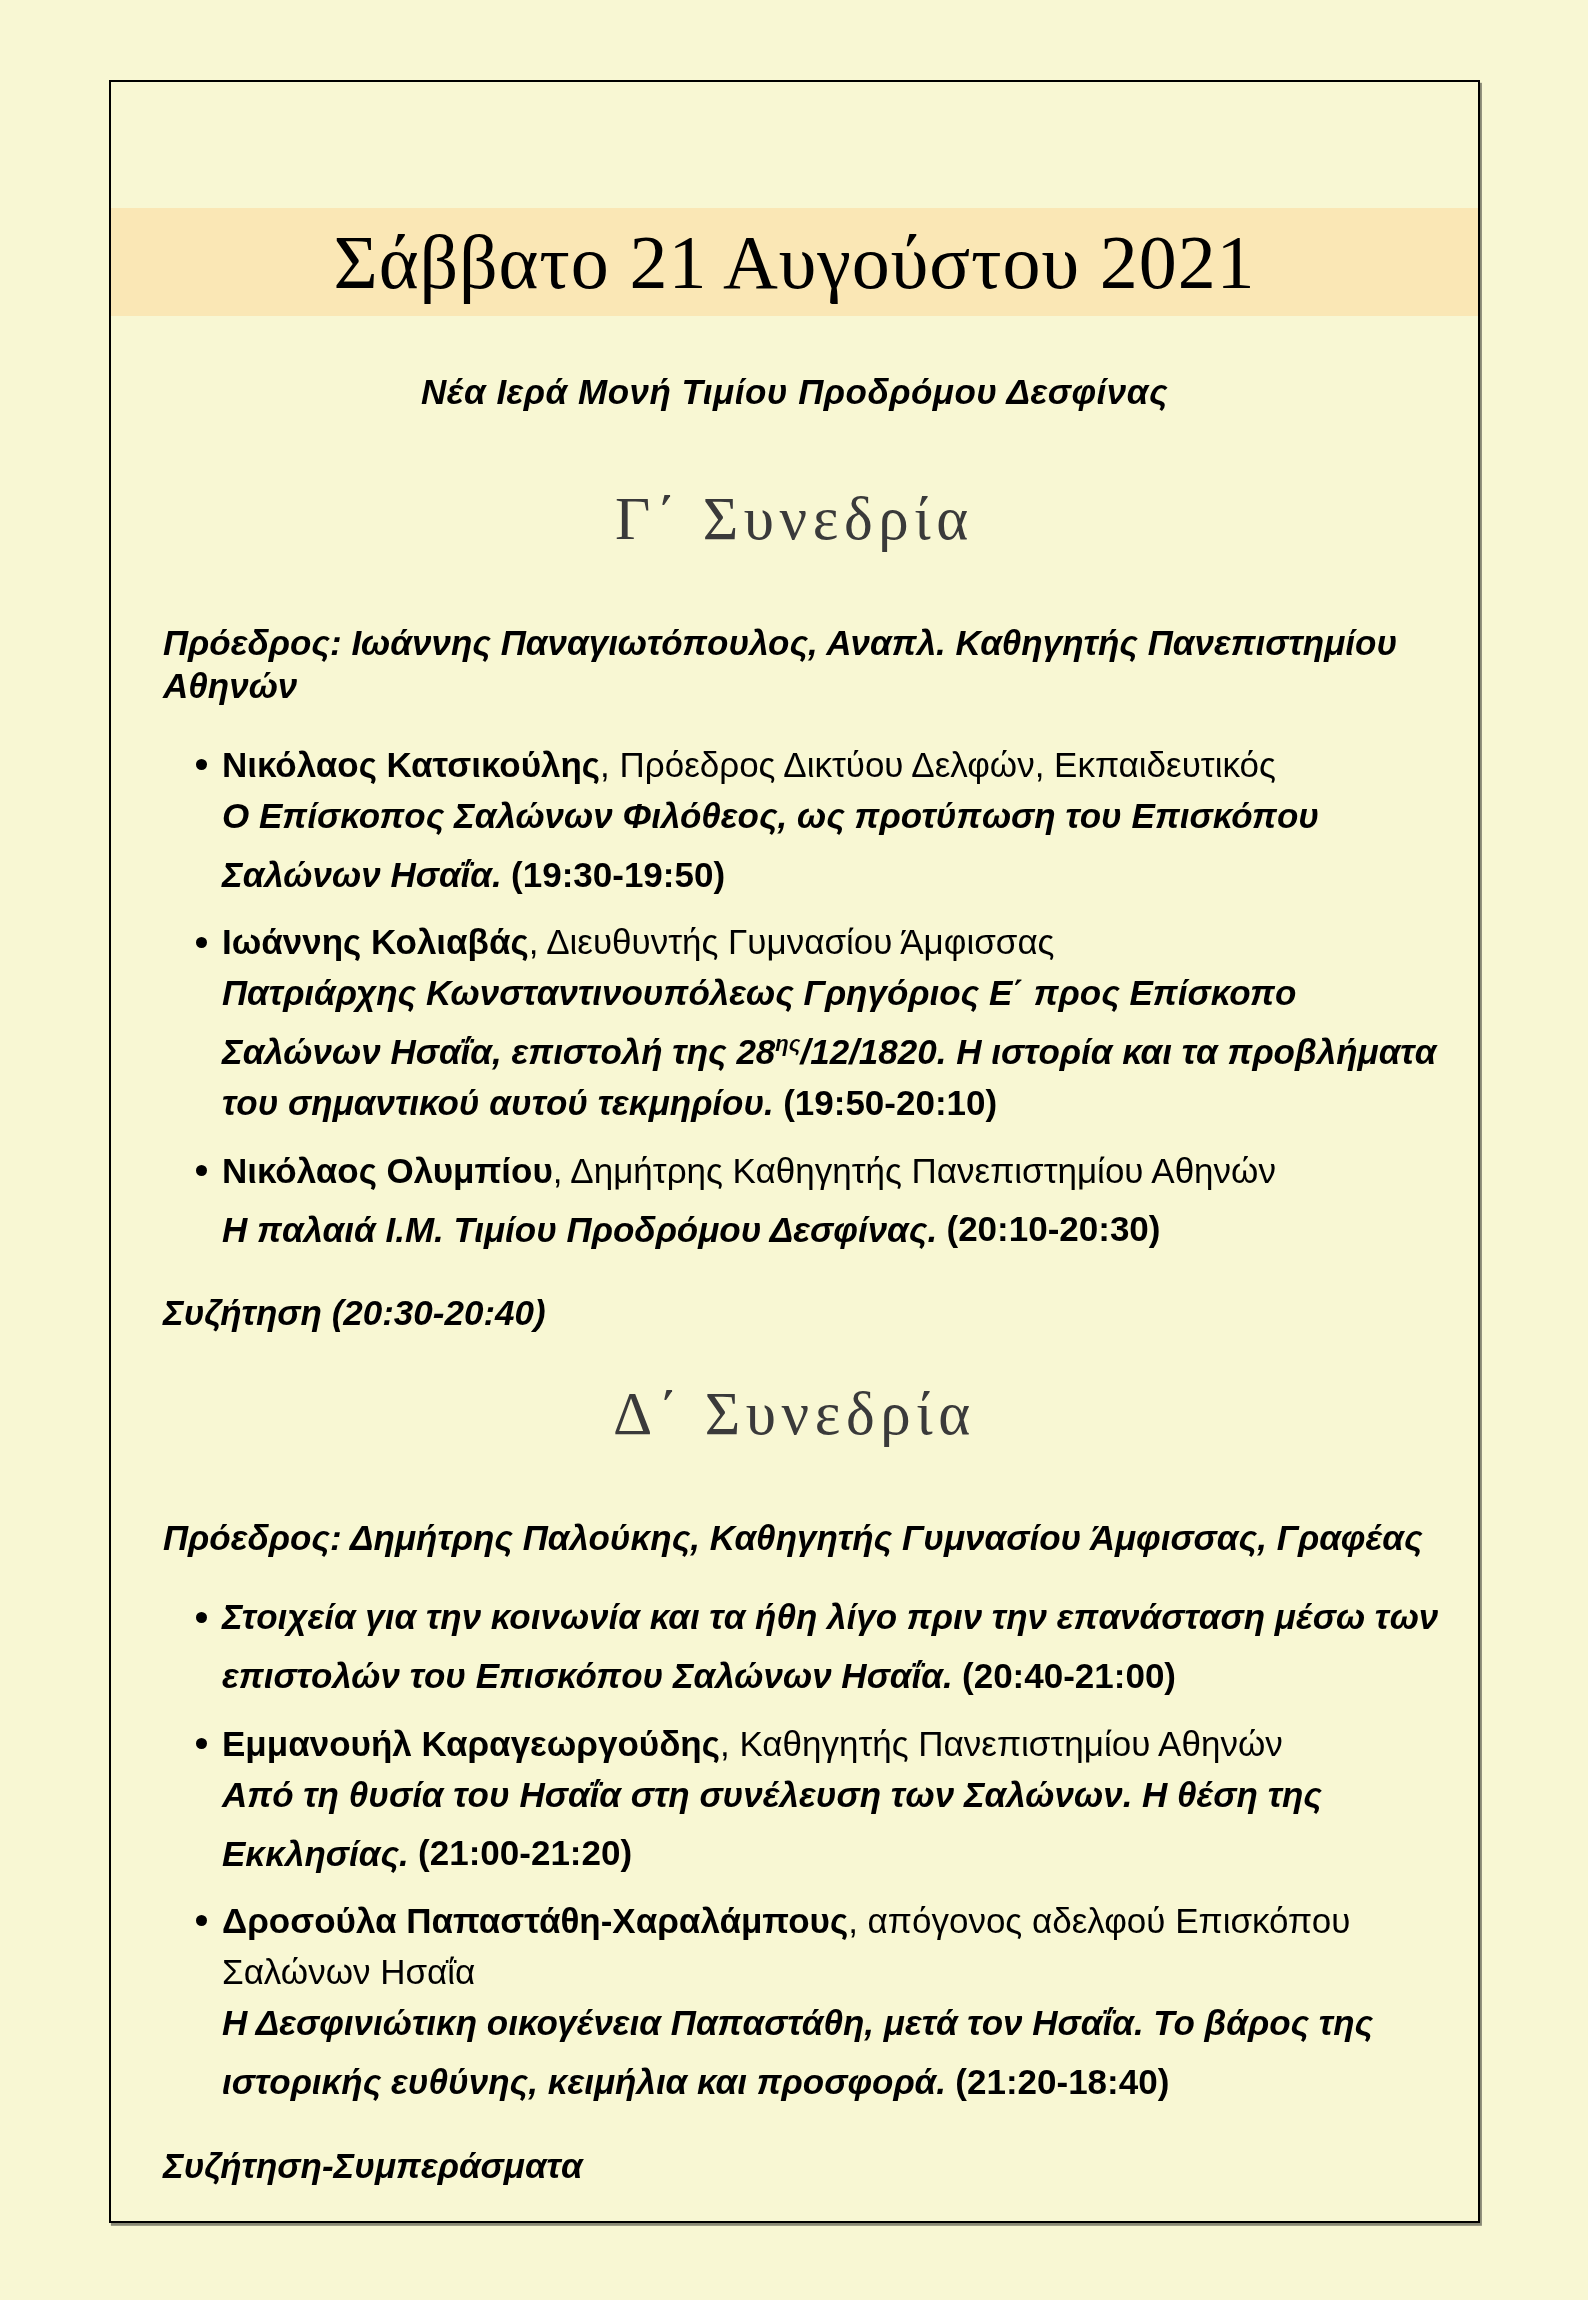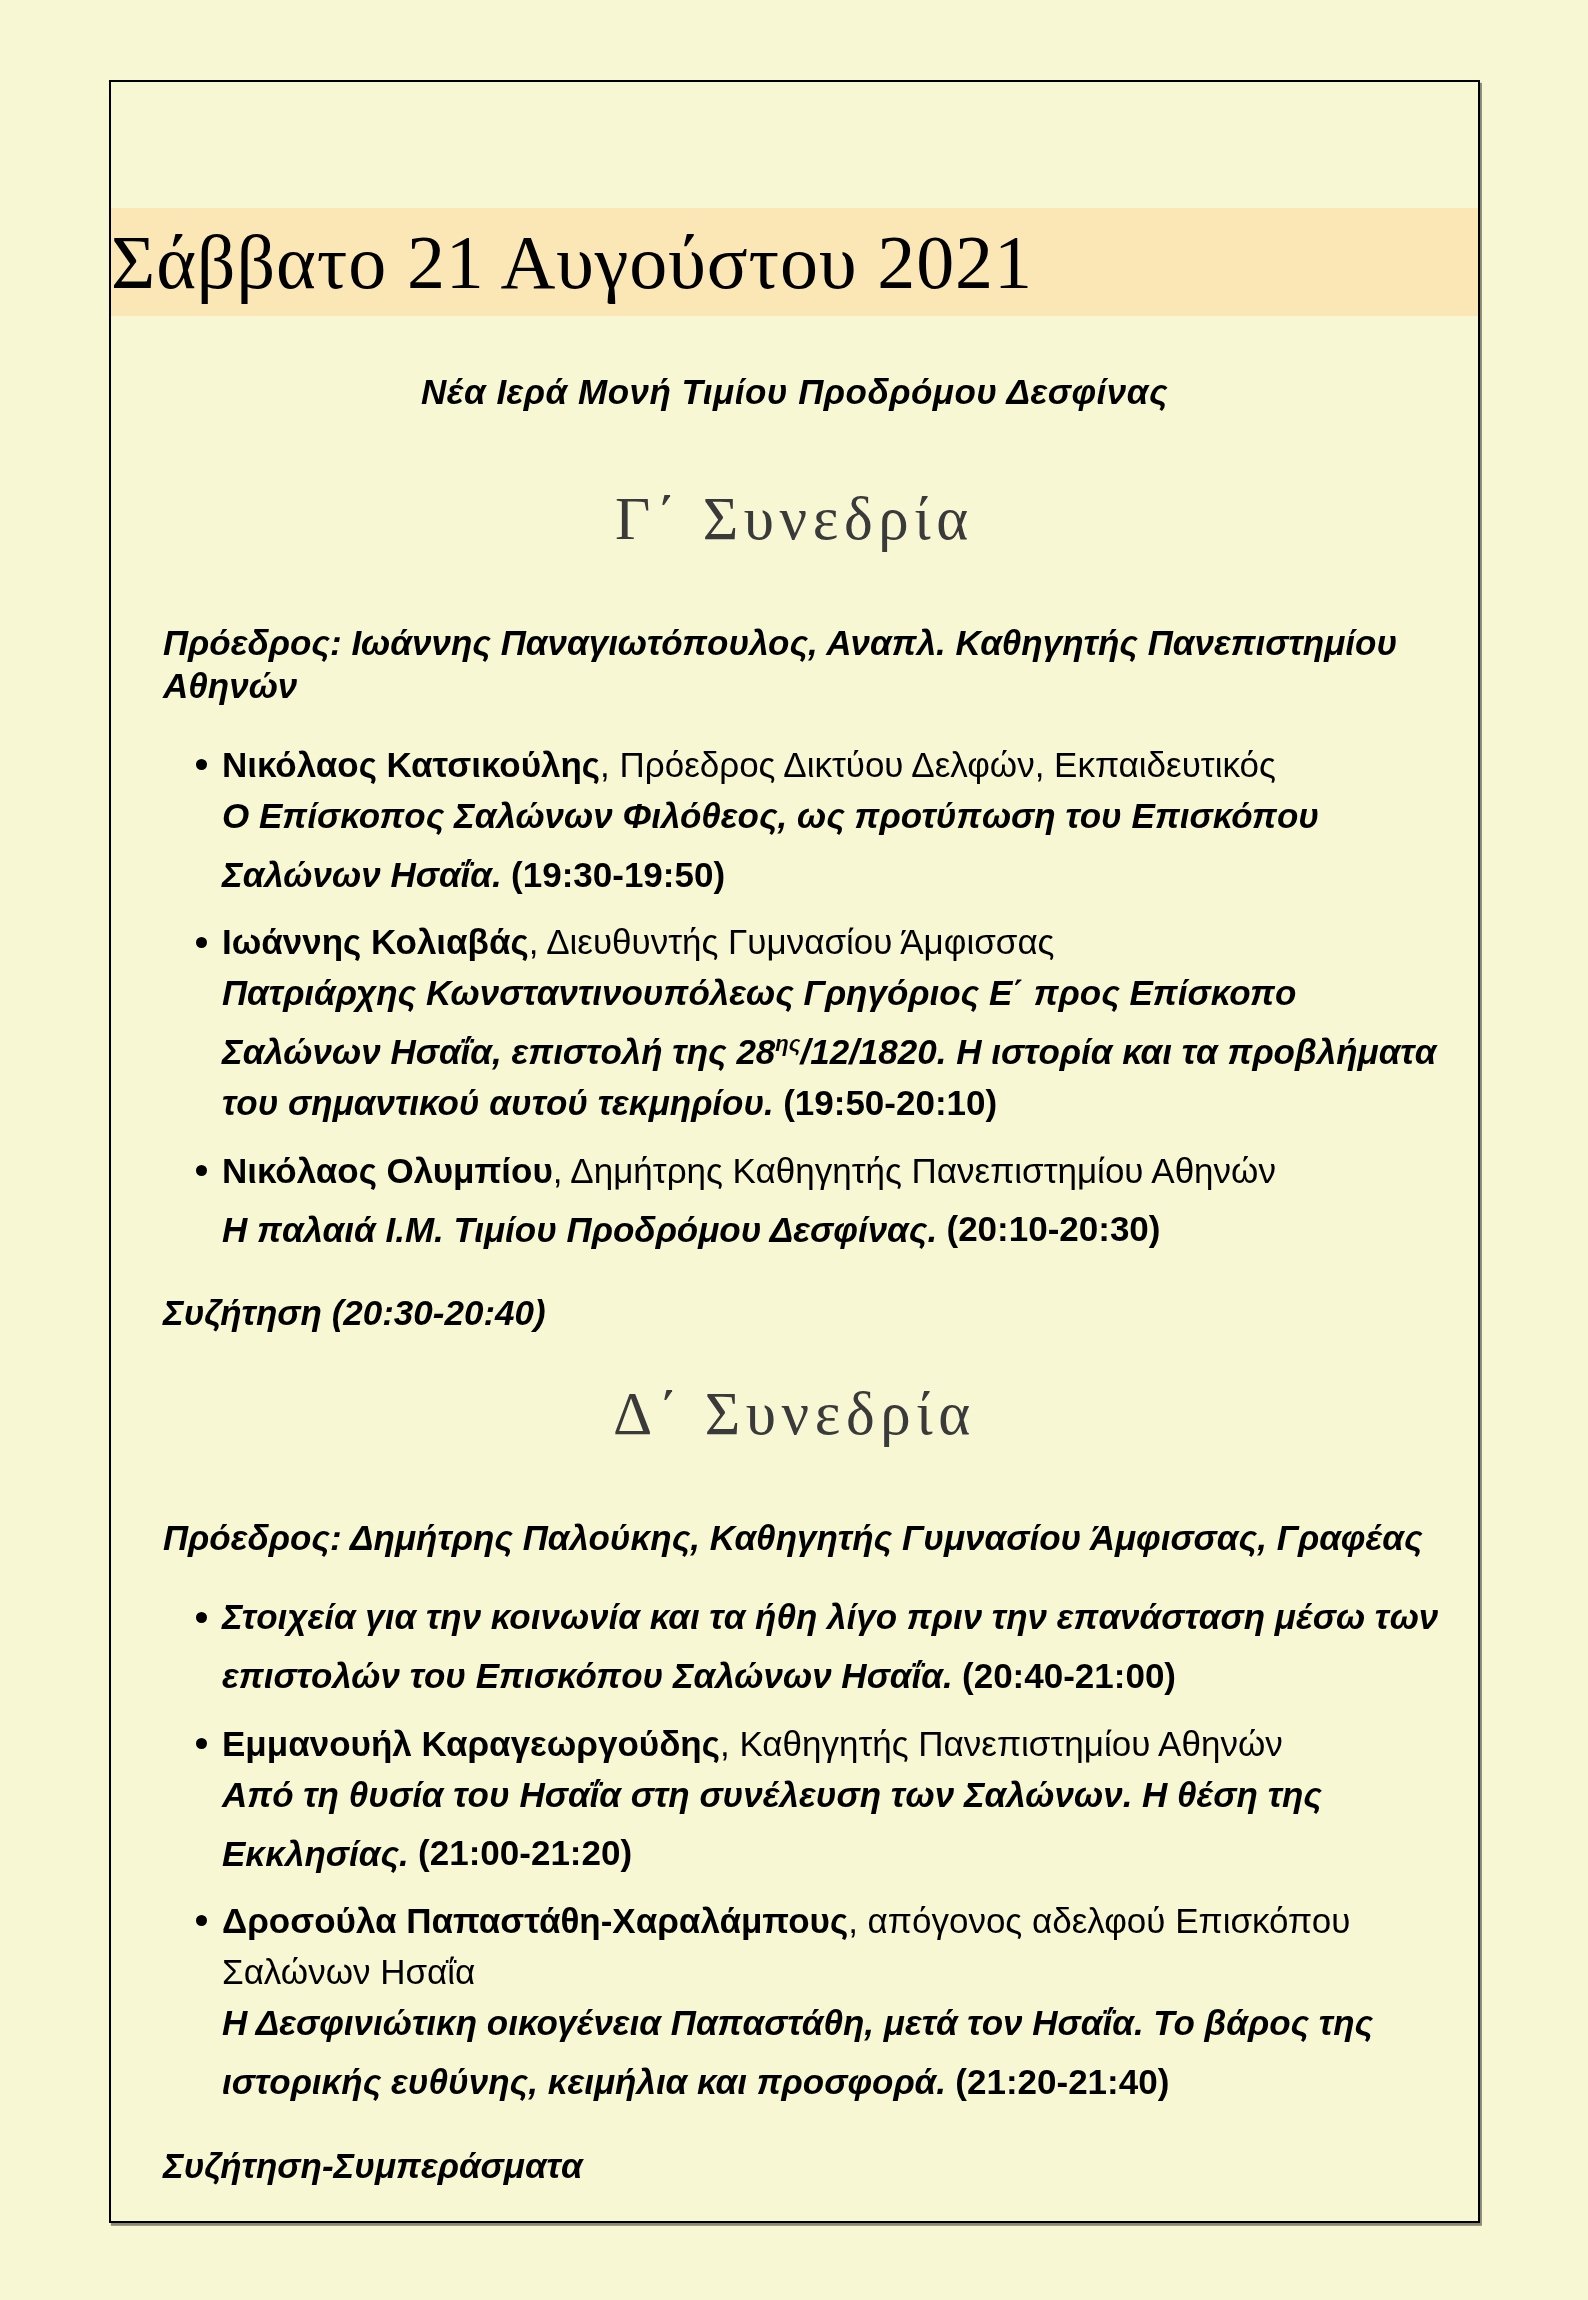--- a/index.html
+++ b/index.html
@@ -24,20 +24,21 @@
     border: 2.8px solid #000;
     box-shadow: 1.9px 2.8px 0 rgba(0,0,0,0.45);
     overflow: hidden;
   }
   .banner {
     margin-top: 126px;
     height: 108px;
     background: #fae7b5;
     display: flex;
     align-items: center;
+    justify-content: center;
   }
   .banner-title {
     font-family: "Liberation Serif", "DejaVu Serif", serif;
     font-size: 76px;
     letter-spacing: 0.9px;
     white-space: nowrap;
   }
   .venue {
     margin-top: 56px;
     text-align: center;
@@ -154,21 +155,21 @@
       <div class="talk-title"><span>Στοιχεία για την κοινωνία και τα ήθη λίγο πριν την επανάσταση μέσω των επιστολών του Επισκόπου Σαλώνων Ησαΐα.</span><sup class="tsup"></sup><span></span><span class="time">(20:40-21:00)</span></div>
     </div>
 
     <div class="talk">
       <div><span class="speaker">Εμμανουήλ Καραγεωργούδης</span><span>, Καθηγητής Πανεπιστημίου Αθηνών</span></div>
       <div class="talk-title"><span>Από τη θυσία του Ησαΐα στη συνέλευση των Σαλώνων. Η θέση της Εκκλησίας.</span><sup class="tsup"></sup><span></span><span class="time">(21:00-21:20)</span></div>
     </div>
 
     <div class="talk">
       <div><span class="speaker">Δροσούλα Παπαστάθη-Χαραλάμπους</span><span>, απόγονος αδελφού Επισκόπου Σαλώνων Ησαΐα</span></div>
-      <div class="talk-title"><span>Η Δεσφινιώτικη οικογένεια Παπαστάθη, μετά τον Ησαΐα. Το βάρος της ιστορικής ευθύνης, κειμήλια και προσφορά.</span><sup class="tsup"></sup><span></span><span class="time">(21:20-21:40)</span></div>
+      <div class="talk-title"><span>Η Δεσφινιώτικη οικογένεια Παπαστάθη, μετά τον Ησαΐα. Το βάρος της ιστορικής ευθύνης, κειμήλια και προσφορά.</span><sup class="tsup"></sup><span></span><span class="time">(21:20-18:40)</span></div>
     </div>
 
   </div>
 
   <div class="session-footer last">Συζήτηση-Συμπεράσματα</div>
 
 </div>
 
 
 </body></html>

